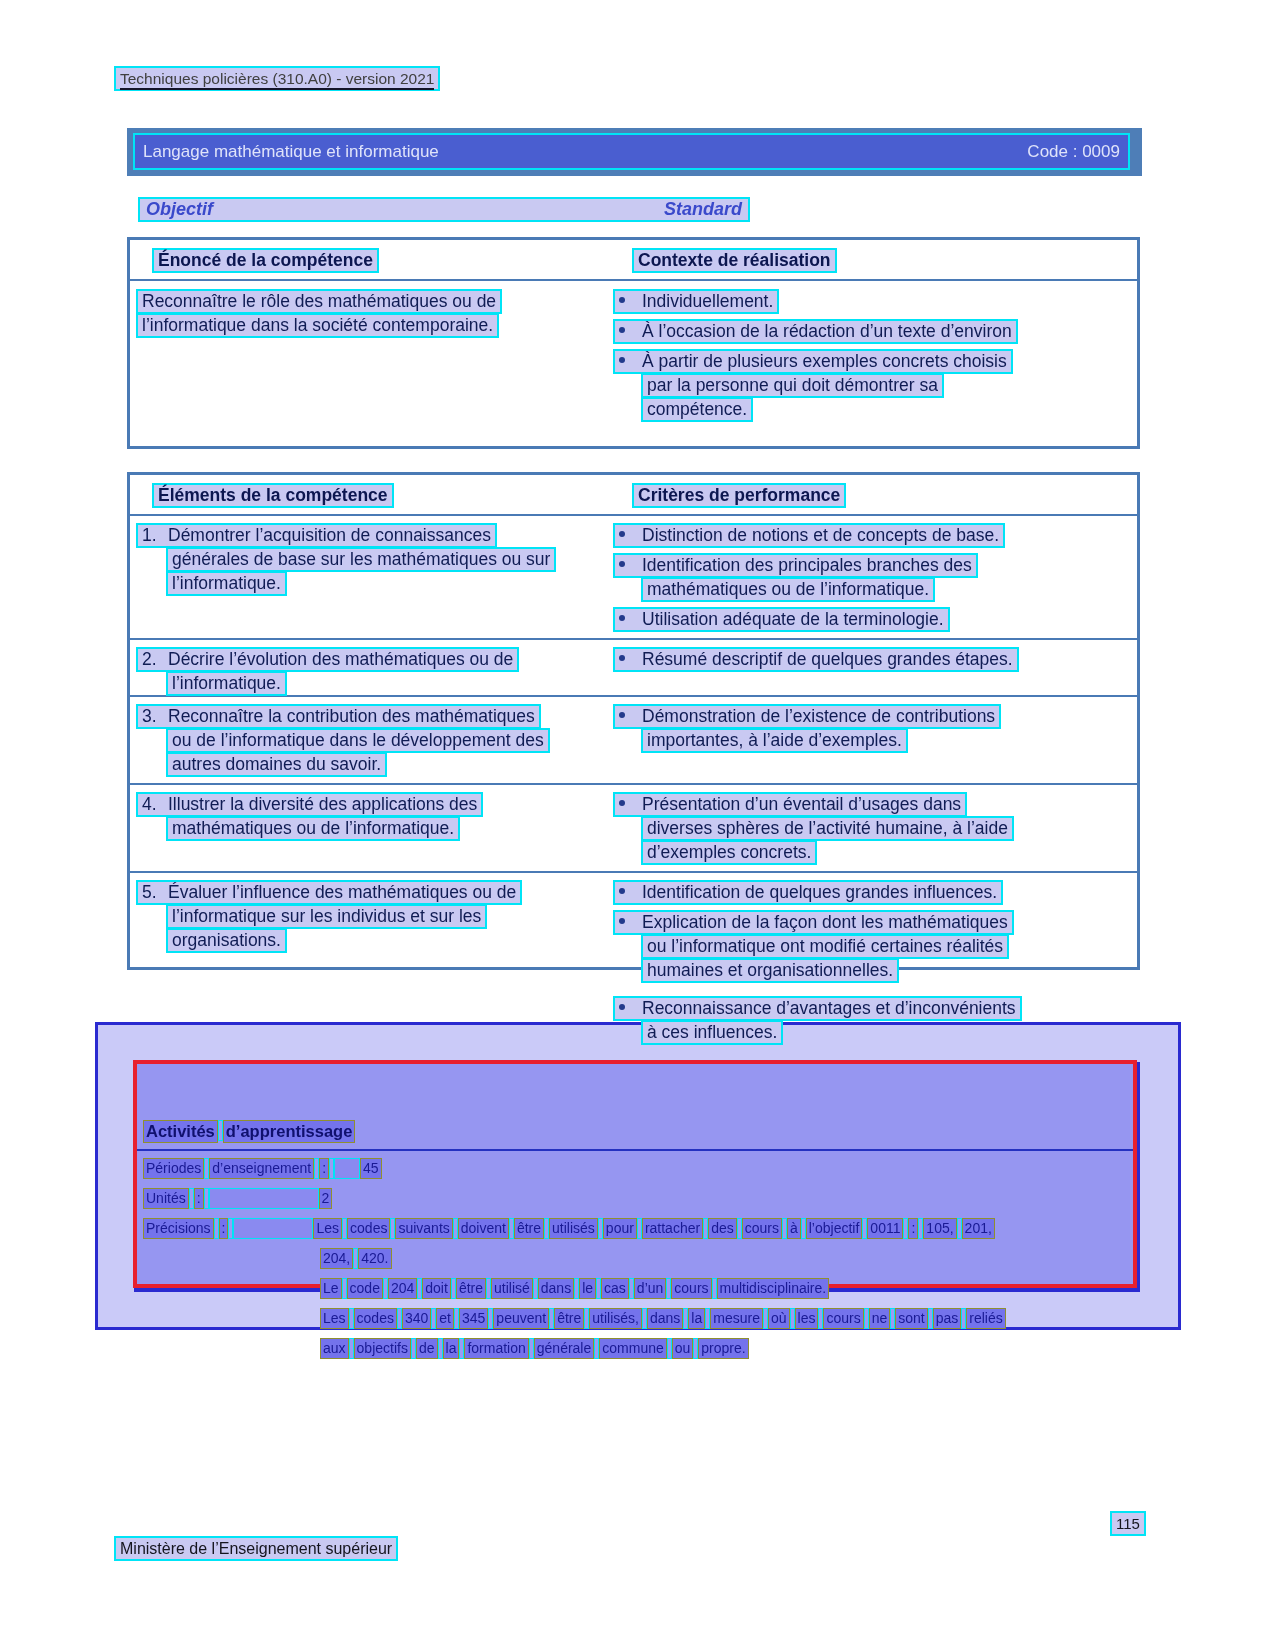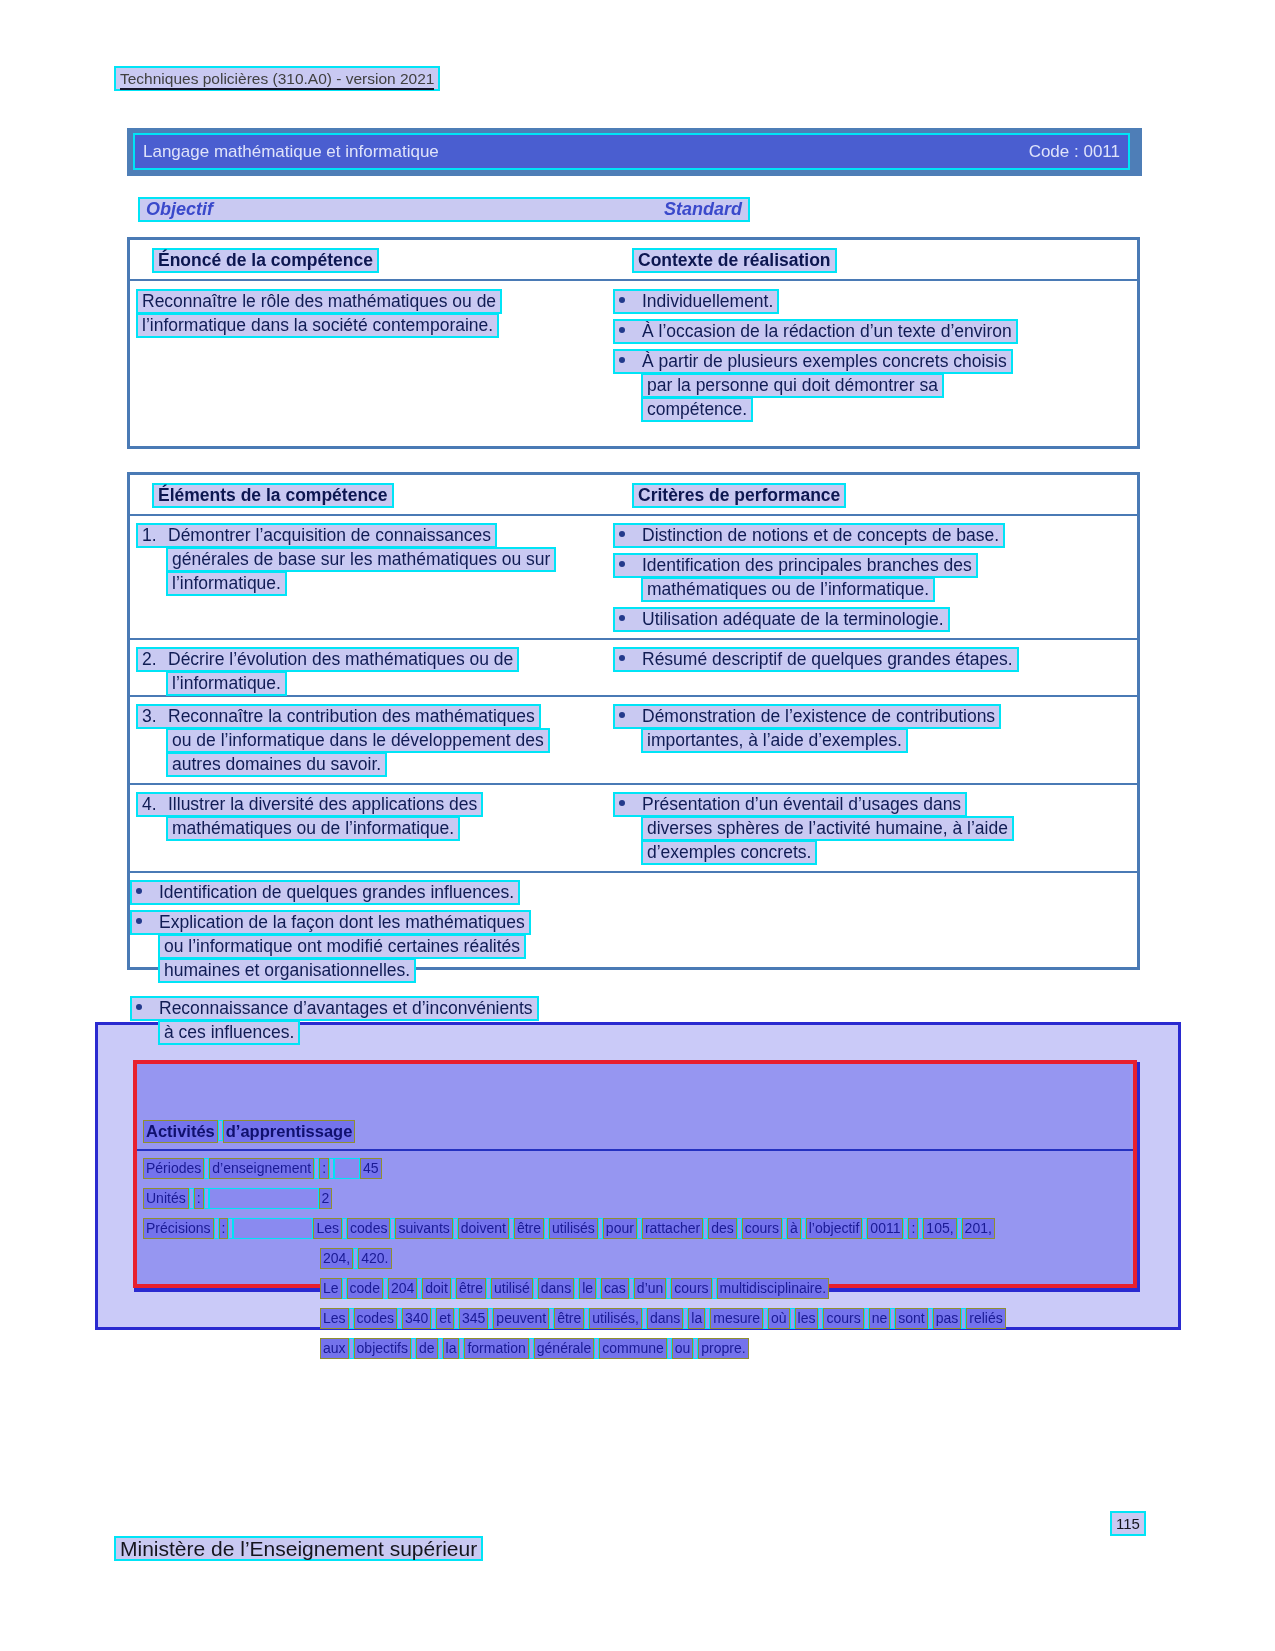--- a/index.html
+++ b/index.html
@@ -61,35 +61,35 @@
   .w{display:inline-block;background:var(--wfill);border:1px solid var(--wbd);color:var(--acttext);
      padding:0 2px;font-size:14px;line-height:19px;vertical-align:top;}
   .title-w{font-weight:bold;font-size:16.5px;line-height:21px;color:#10106e;}
   .sp{display:inline-block;width:5px;height:21px;background:#9b9bf4;border:1px solid var(--cy);
       vertical-align:top;box-sizing:border-box;}
   .tab{display:inline-block;height:21px;background:#8a8af0;border:1px solid var(--cy);
       vertical-align:top;box-sizing:border-box;}
   .tab0{width:26px}.tab1{width:110px}.tab2{width:80px}
 
   #pageno{position:absolute;left:1110px;top:1511px;font-size:15px;color:#15151e;}
-  #footer{position:absolute;left:114px;top:1536px;font-size:21px;color:#15151e;}
+  #footer{position:absolute;left:114px;top:1536px;font-size:16px;color:#15151e;}
 </style>
 </head>
 <body>
 
 <div class="page">
 
   <div class="hl" id="running-header">
     <span class="u">Techniques policières (310.A0) - version 2021</span>
   </div>
 
   <div id="banner">
     <div class="banner-inner">
       <span>Langage mathématique et informatique</span>
-      <span>Code : 0011</span>
+      <span>Code : 0009</span>
     </div>
   </div>
 
   <div id="obj-row">
     <span>Objectif</span>
     <span>Standard</span>
   </div>
 
   <div class="tbl" id="t1">
     <div class="thead">
@@ -181,20 +181,25 @@
           </div>
           <div class="col-r">
             <div class="grp">
               <div class="line"><span class="hl"><span class="disc"></span>Présentation d’un éventail d’usages dans</span></div>
               <div class="line cont"><span class="hl">diverses sphères de l’activité humaine, à l’aide</span></div>
               <div class="line cont"><span class="hl">d’exemples concrets.</span></div>
             </div>
           </div>
         </div>
         <div class="t2row" style="min-height: 172px;">
+          <div class="col-l">
+            <div class="line"><span class="hl"><span class="num">5.</span>Évaluer l’influence des mathématiques ou de</span></div>
+            <div class="line contL"><span class="hl">l’informatique sur les individus et sur les</span></div>
+            <div class="line contL"><span class="hl">organisations.</span></div>
+          </div>
           <div class="col-r">
             <div class="grp">
               <div class="line"><span class="hl"><span class="disc"></span>Identification de quelques grandes influences.</span></div>
             </div>
             <div class="grp">
               <div class="line"><span class="hl"><span class="disc"></span>Explication de la façon dont les mathématiques</span></div>
               <div class="line cont"><span class="hl">ou l’informatique ont modifié certaines réalités</span></div>
               <div class="line cont"><span class="hl">humaines et organisationnelles.</span></div>
             </div>
             <div class="grp">

